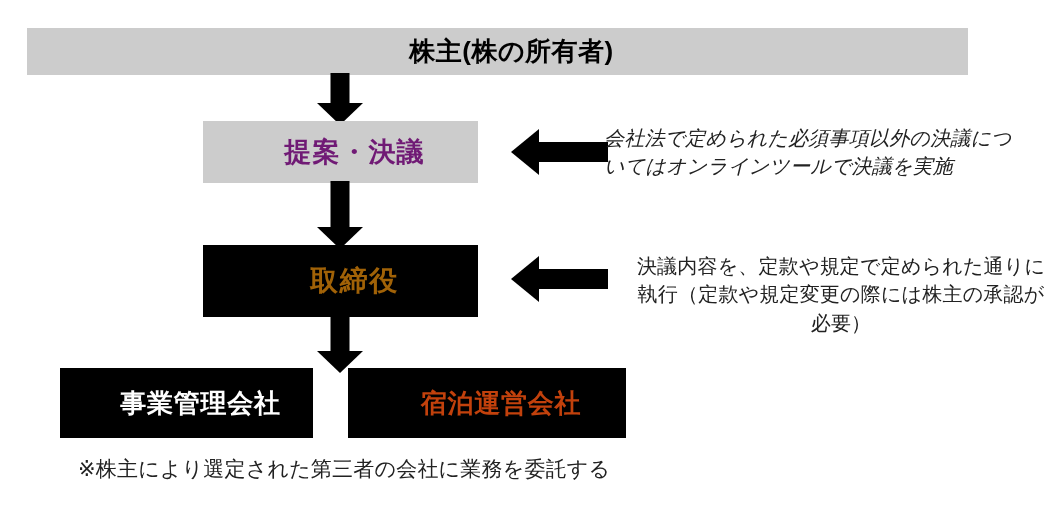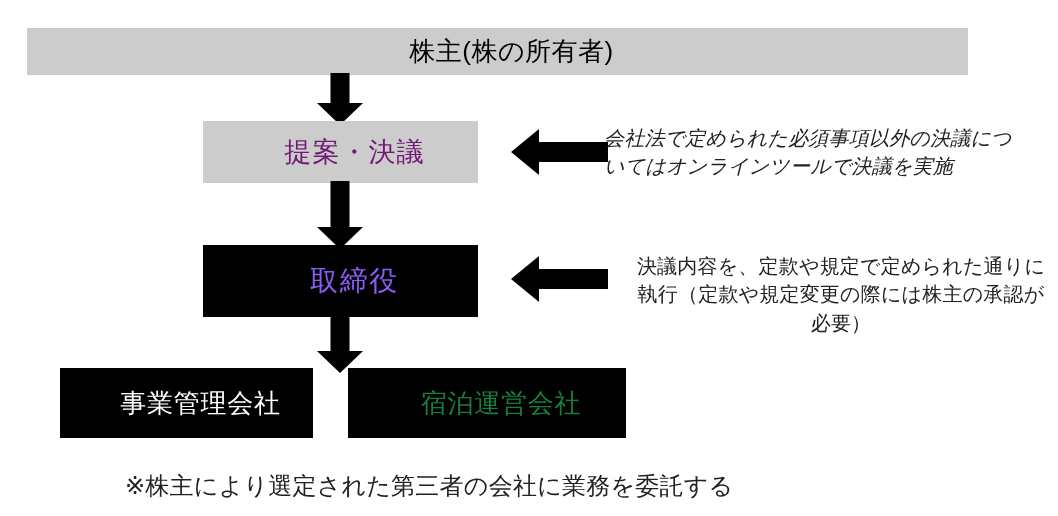--- a/index.html
+++ b/index.html
@@ -21,21 +21,21 @@
   }
 
   .node {
     position: absolute;
     display: flex;
     align-items: center;
     justify-content: center;
     box-sizing: border-box;
     text-align: center;
     letter-spacing: 0.02em;
-    font-weight: 400;
+    font-weight: 700;
     padding-left: 28px;
   }
 
   
   #node-shareholder {
     left: 27px;
     top: 28px;
     width: 941px;
     height: 47px;
     background: #cccccc;
@@ -55,21 +55,21 @@
     letter-spacing: 0.04em;
   }
 
   
   #node-board {
     left: 203px;
     top: 245px;
     width: 275px;
     height: 72px;
     background: #000000;
-    color: #8b5cf6;
+    color: #a16207;
     font-size: 28px;
     letter-spacing: 0.06em;
   }
 
   
   #node-mgmt-company {
     left: 60px;
     top: 368px;
     width: 253px;
     height: 70px;
@@ -77,21 +77,21 @@
     color: #ffffff;
     font-size: 26px;
     letter-spacing: 0.03em;
   }
   #node-lodging-company {
     left: 348px;
     top: 368px;
     width: 278px;
     height: 70px;
     background: #000000;
-    color: #15803d;
+    color: #c2410c;
     font-size: 26px;
     letter-spacing: 0.03em;
   }
 
   
   .arrow-down {
     position: absolute;
     width: 46px;
     background: transparent;
   }
@@ -195,27 +195,26 @@
     left: 636px;
     top: 252px;
     width: 410px;
     text-align: center;
   }
 
   
   #footnote-outsourcing {
     position: absolute;
     left: 78px;
-    top: 470px;
-    font-size: 24px;
+    top: 455px;
+    font-size: 21px;
     line-height: 1.3;
     color: #222222;
     font-weight: 400;
     letter-spacing: 0.01em;
-    margin-left: 47px;
   }
 </style>
 </head>
 <body>
 
 <div id="canvas">
 
   <div class="node" id="node-shareholder">
     <span>株主(株の所有者)</span>
   </div>

